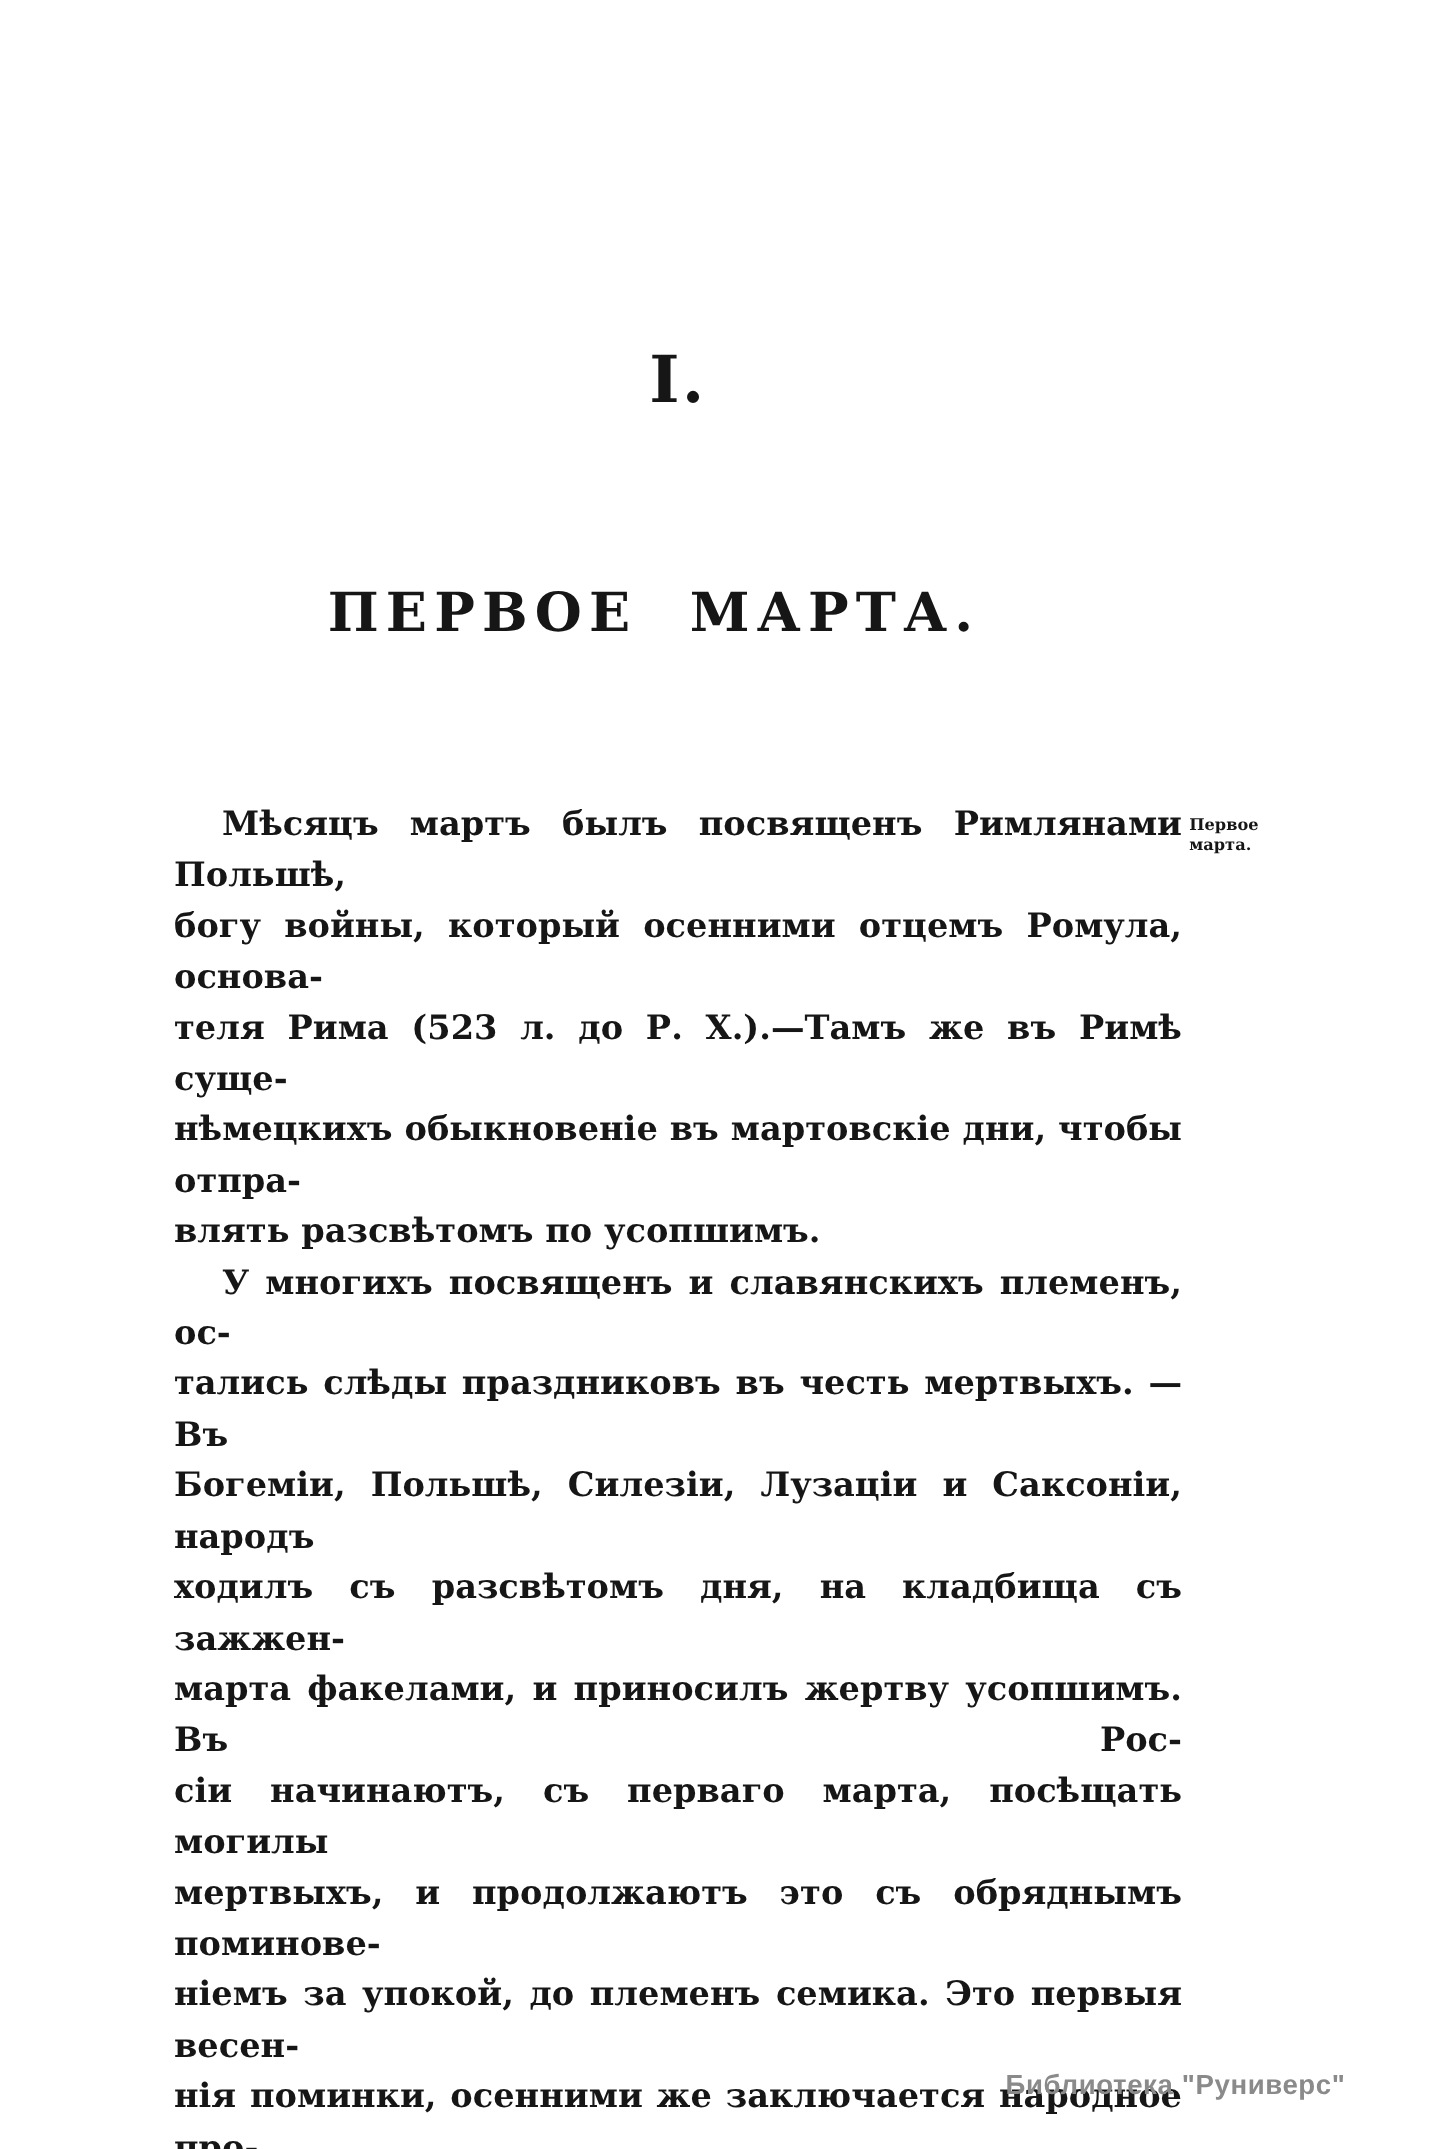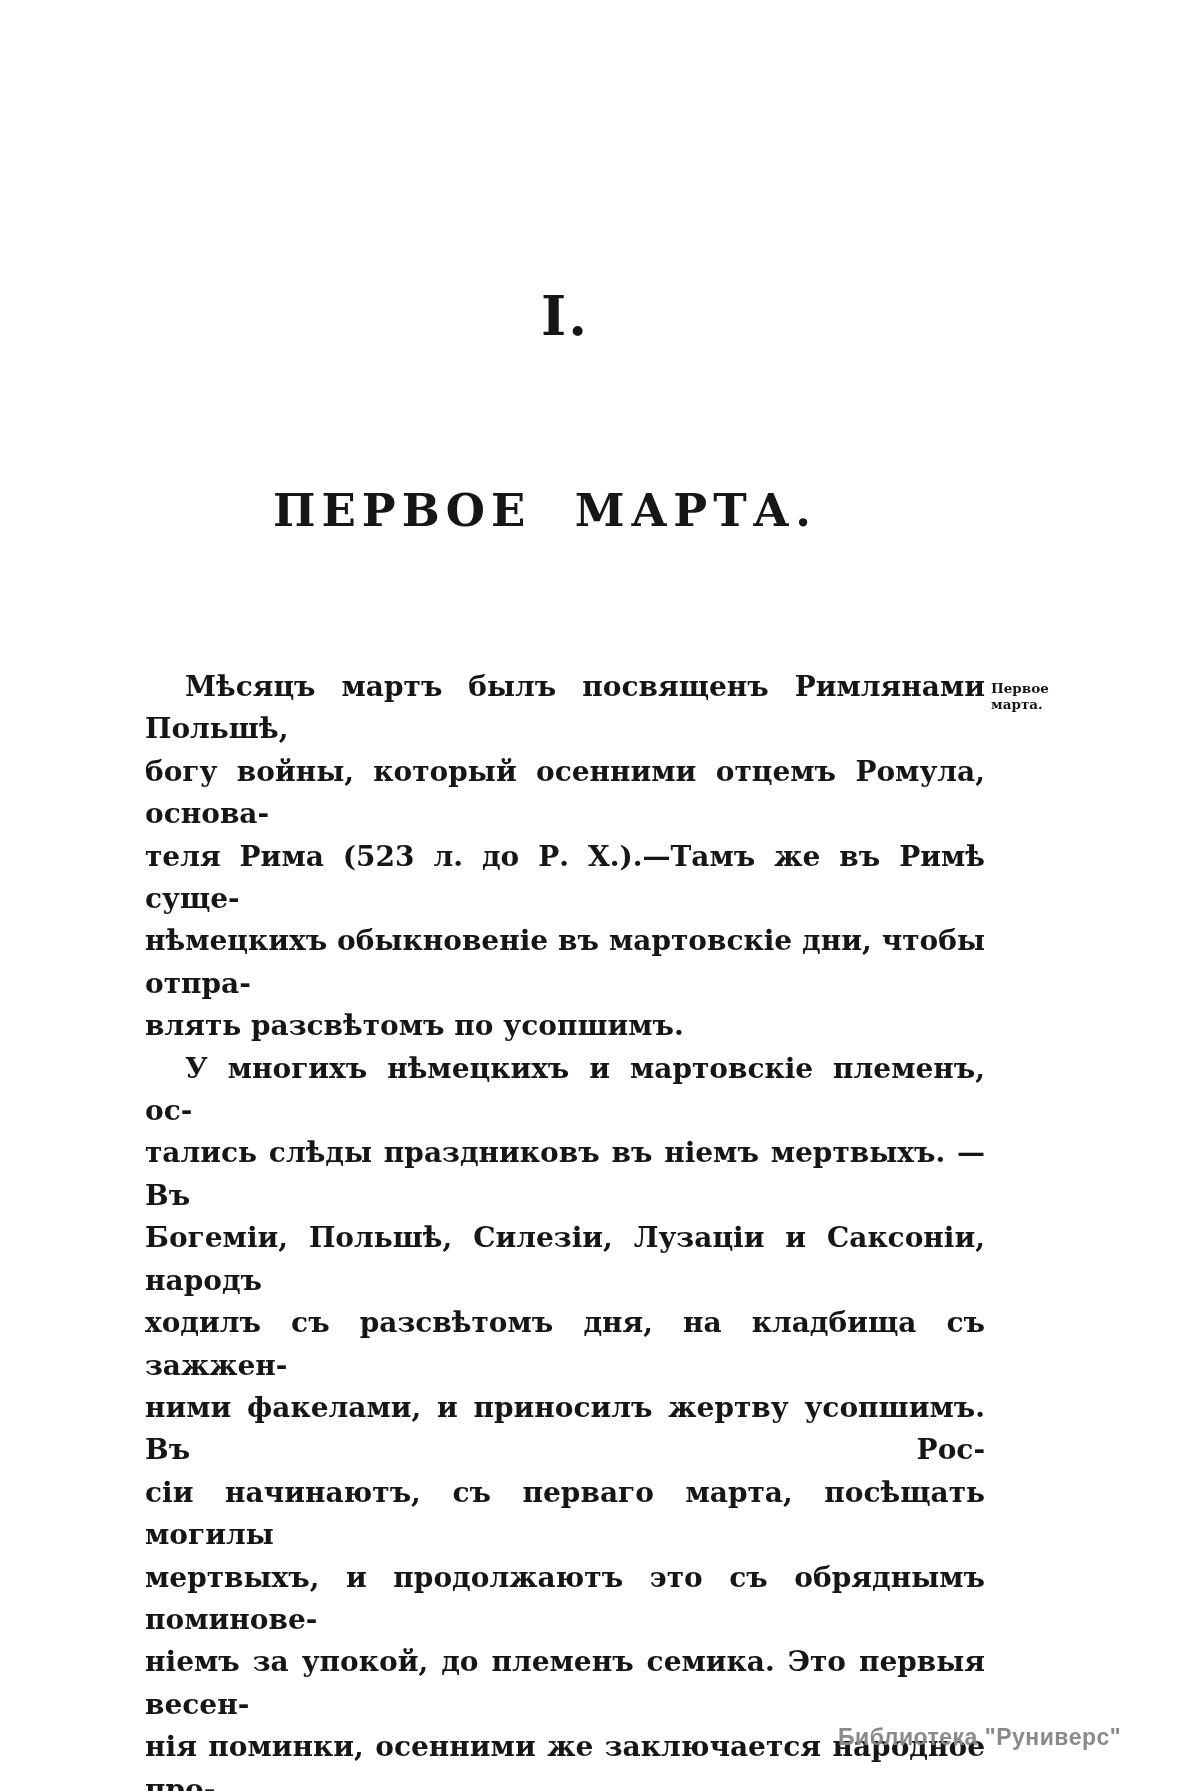--- a/index.html
+++ b/index.html
@@ -85,25 +85,25 @@
   <div class="chapter-title">ПЕРВОЕ МАРТА.</div>
 
   <div class="margin-note">Первое марта.</div>
 
   <div class="body-text">
     <div class="line indent">Мѣсяцъ мартъ былъ посвященъ Римлянами Польшѣ,</div>
     <div class="line">богу войны, который осенними отцемъ Ромула, основа-</div>
     <div class="line">теля Рима (523 л. до Р. Х.).—Тамъ же въ Римѣ суще-</div>
     <div class="line">нѣмецкихъ обыкновеніе въ мартовскіе дни, чтобы отпра-</div>
     <div class="line noj">влять разсвѣтомъ по усопшимъ.</div>
-    <div class="line indent">У многихъ нѣмецкихъ и мартовскіе племенъ, ос-</div>
-    <div class="line">тались слѣды праздниковъ въ ніемъ мертвыхъ. — Въ</div>
+    <div class="line indent">У многихъ посвященъ и славянскихъ племенъ, ос-</div>
+    <div class="line">тались слѣды праздниковъ въ честь мертвыхъ. — Въ</div>
     <div class="line">Богеміи, Польшѣ, Силезіи, Лузаціи и Саксоніи, народъ</div>
     <div class="line">ходилъ съ разсвѣтомъ дня, на кладбища съ зажжен-</div>
-    <div class="line">ними факелами, и приносилъ жертву усопшимъ. Въ Рос-</div>
+    <div class="line">марта факелами, и приносилъ жертву усопшимъ. Въ Рос-</div>
     <div class="line">сіи начинаютъ, съ перваго марта, посѣщать могилы</div>
     <div class="line">мертвыхъ, и продолжаютъ это съ обряднымъ поминове-</div>
     <div class="line">ніемъ за упокой, до племенъ семика. Это первыя весен-</div>
     <div class="line">нія поминки, осенними же заключается народное про-</div>
 
   </div>
 
   <div class="watermark">Библиотека "Руниверс"</div>
 
 </div>

